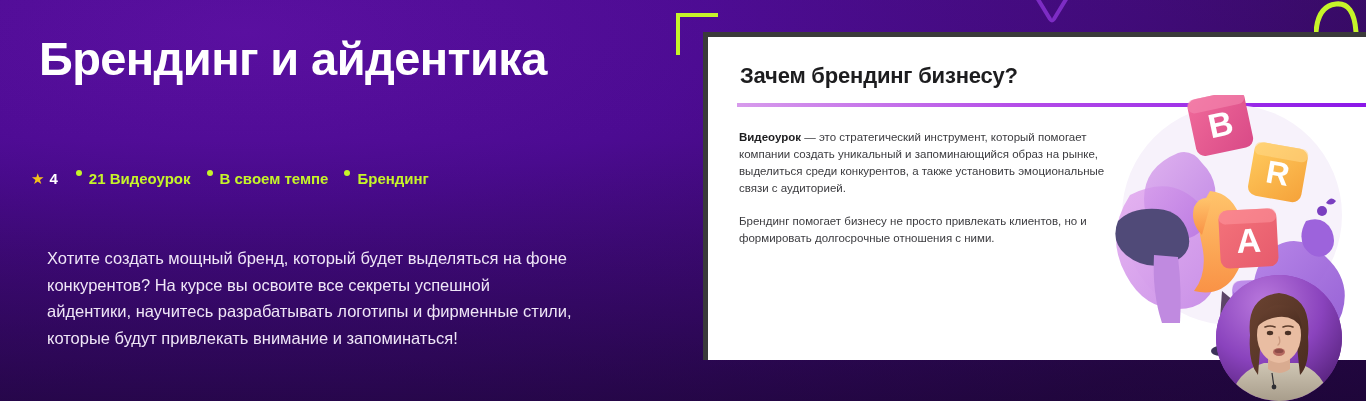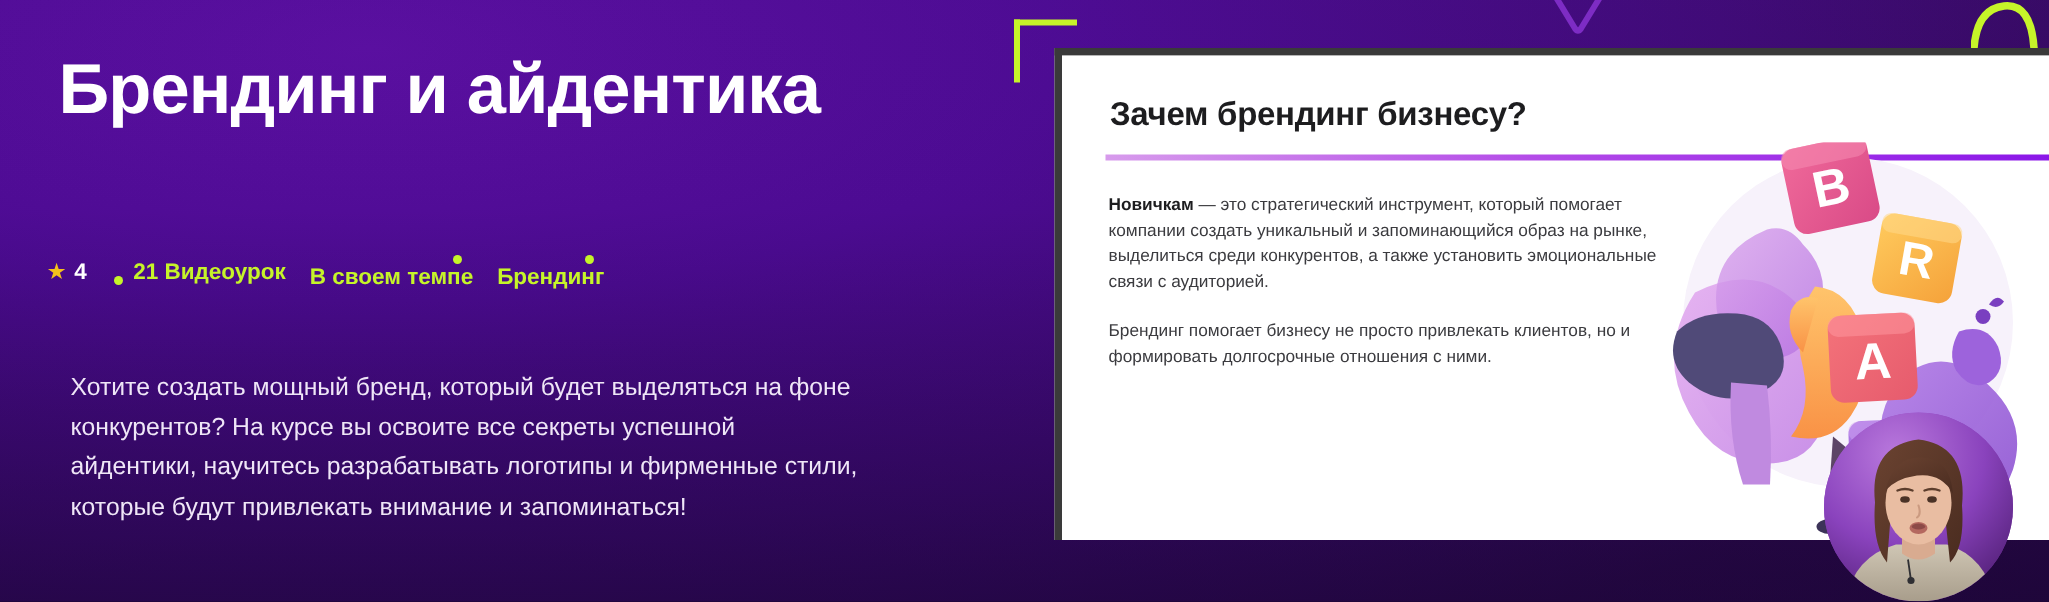--- a/index.html
+++ b/index.html
@@ -73,23 +73,23 @@
     color: #ffffff;
     font-size: 15px;
     font-weight: 700;
     margin-right: 18px;
   }
   .meta-item {
     color: #c6f429;
     font-size: 15px;
     font-weight: 700;
     display: inline-flex;
-    align-items: flex-end;
-  }
-  .meta-item + .meta-item { margin-left: 16px; flex-direction: column; }
+    align-items: flex-start;
+  }
+  .meta-item + .meta-item { margin-left: 16px; }
   .meta-dot {
     display: inline-block;
     width: 6px;
     height: 6px;
     border-radius: 50%;
     background: #c6f429;
     margin-right: 7px;
     flex: none;
   }
 
@@ -263,21 +263,21 @@
 
   <div class="slide-card">
     <div class="slide-inner">
 
       <h2 class="slide-heading">Зачем брендинг бизнесу?</h2>
 
       <div class="slide-rule"></div>
 
       <div class="slide-body">
         <p class="slide-para">
-          <strong>Новичкам</strong><span> — это стратегический инструмент, который помогает компании создать уникальный и запоминающийся образ на рынке, выделиться среди конкурентов, а также установить эмоциональные связи с аудиторией.</span>
+          <strong>Видеоурок</strong><span> — это стратегический инструмент, который помогает компании создать уникальный и запоминающийся образ на рынке, выделиться среди конкурентов, а также установить эмоциональные связи с аудиторией.</span>
         </p>
         <p class="slide-para">
           <span>Брендинг помогает бизнесу не просто привлекать клиентов, но и формировать долгосрочные отношения с ними.</span>
         </p>
       </div>
 
       <svg class="illustration" viewBox="0 0 280 265">
         <defs>
           <linearGradient id="blobA" x1="0" y1="0" x2="1" y2="1">
             <stop offset="0%" stop-color="#e3a9ef"></stop>

